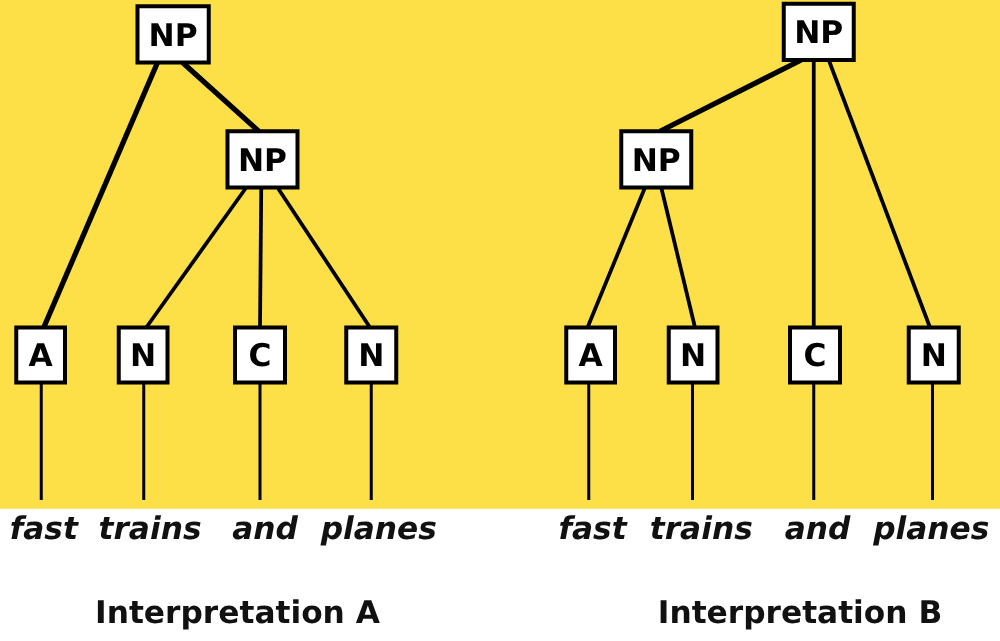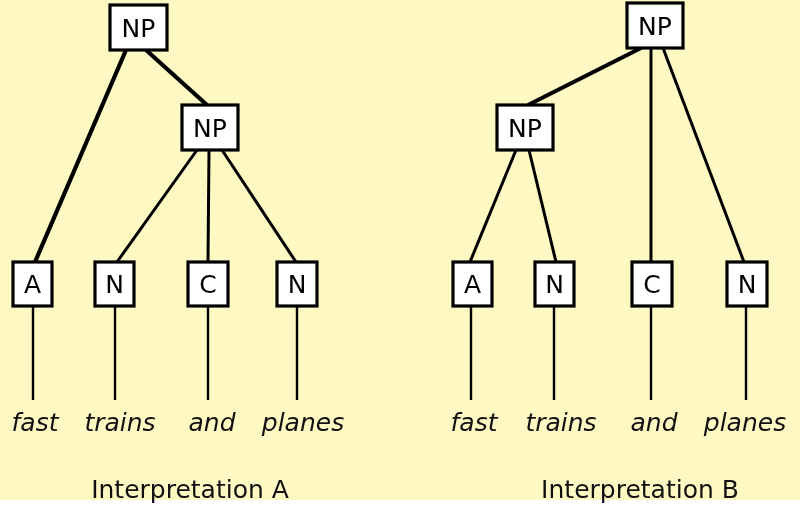--- a/index.html
+++ b/index.html
@@ -9,22 +9,23 @@
   }
   body {
     width: 800px;
     height: 513px;
     overflow: hidden;
     font-family: "DejaVu Sans", sans-serif;
   }
   #figure {
     position: relative;
     width: 800px;
-    height: 500px;
-    background: #fef9c3;
+    height: 407px;
+    background: #fde047;
+    font-weight: bold;
   }
   svg.tree-canvas {
     position: absolute;
     top: 0;
     left: 0;
     width: 800px;
     height: 513px;
     display: block;
   }
   .node-box {

